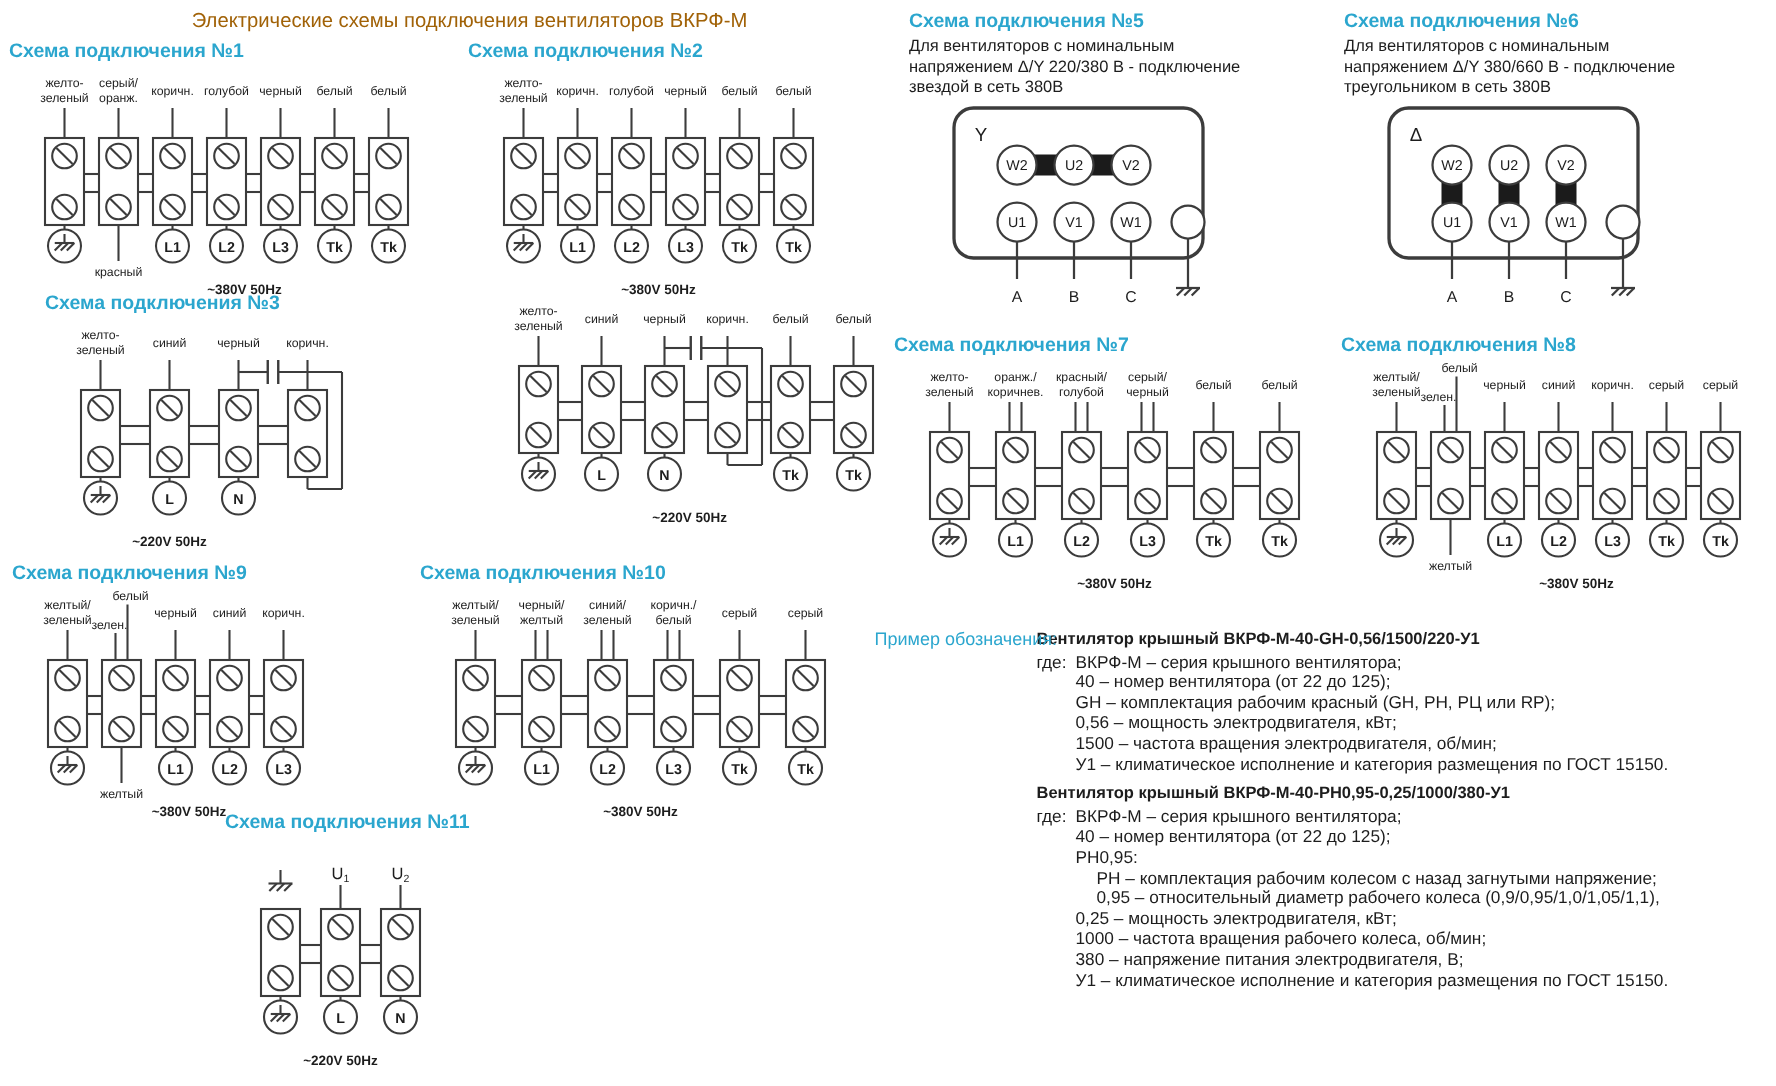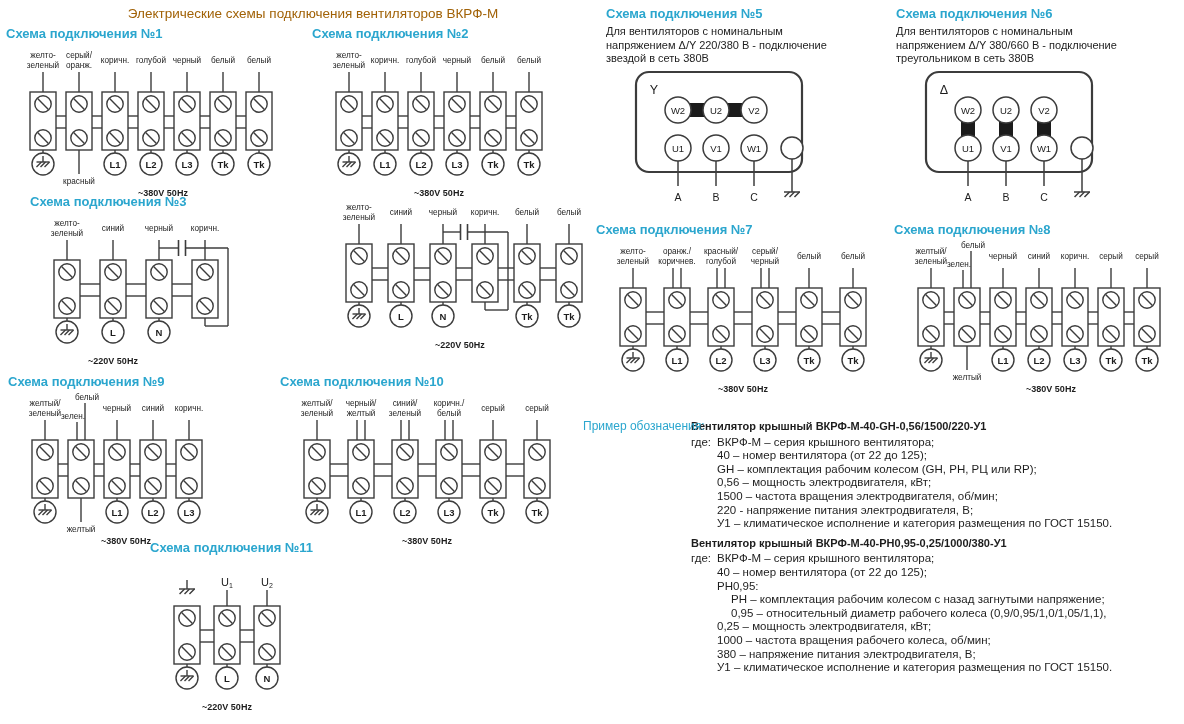--- a/index.html
+++ b/index.html
@@ -992,24 +992,23 @@
 
 <div class="example">
   <div class="ex-block">
     <span class="ex-label">Пример обозначения:</span>
     <div class="ex-title">Вентилятор крышный ВКРФ-М-40-GH-0,56/1500/220-У1</div>
     <div class="ex-body">
       <span class="ex-where">где:</span>
       <div class="ex-lines">
           <div class="exl i0">ВКРФ-М – серия крышного вентилятора;</div>
           <div class="exl i0">40 – номер вентилятора (от 22 до 125);</div>
-          <div class="exl i0">GH – комплектация рабочим колесом (GH, РН, РЦ или RP);</div>
+          <div class="exl i0">GH – комплектация рабочим красный (GH, РН, РЦ или RP);</div>
           <div class="exl i0">0,56 – мощность электродвигателя, кВт;</div>
           <div class="exl i0">1500 – частота вращения электродвигателя, об/мин;</div>
-          <div class="exl i0">220 - напряжение питания электродвигателя, В;</div>
           <div class="exl i0">У1 – климатическое исполнение и категория размещения по ГОСТ 15150.</div>
         </div>
     </div>
   </div>
   <div class="ex-block">
     <div class="ex-title">Вентилятор крышный ВКРФ-М-40-РН0,95-0,25/1000/380-У1</div>
     <div class="ex-body">
       <span class="ex-where">где:</span>
       <div class="ex-lines">
           <div class="exl i0">ВКРФ-М – серия крышного вентилятора;</div>

